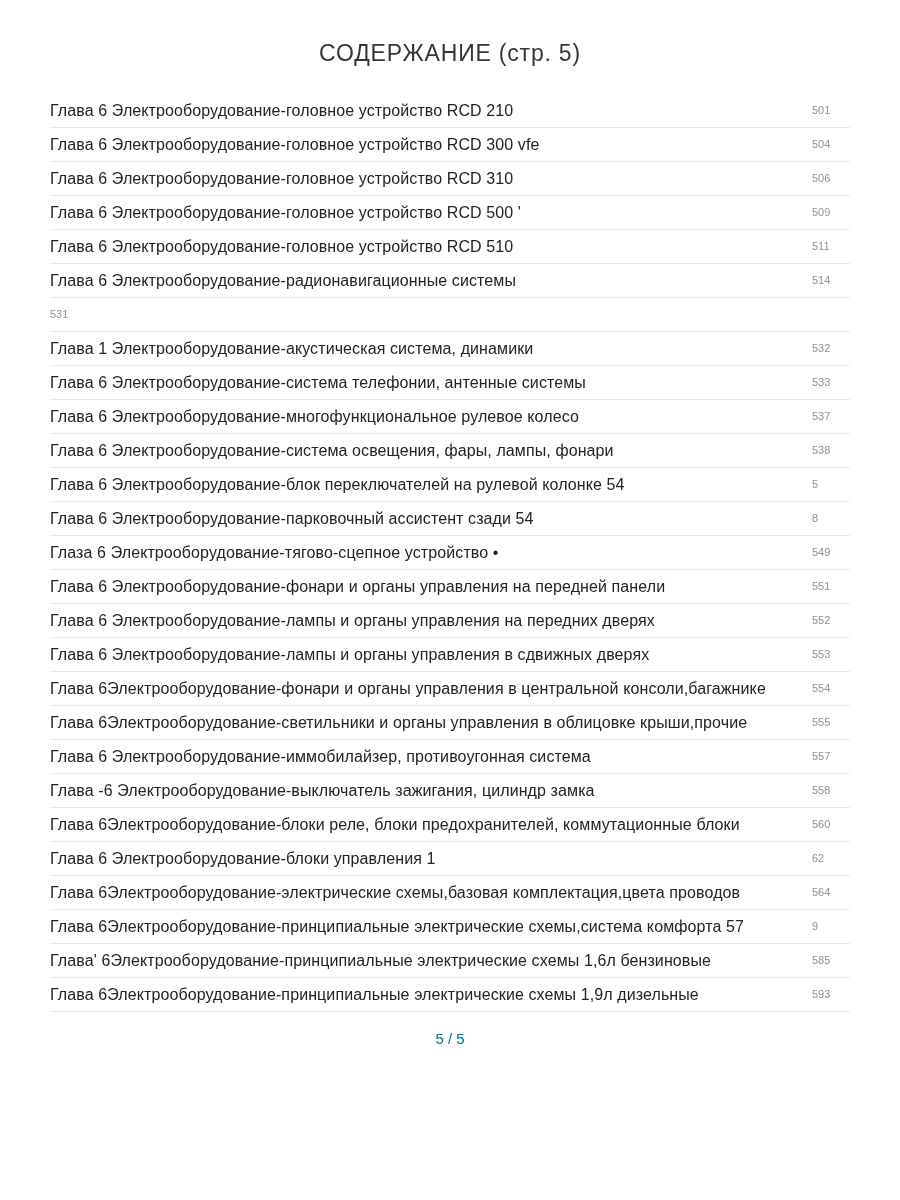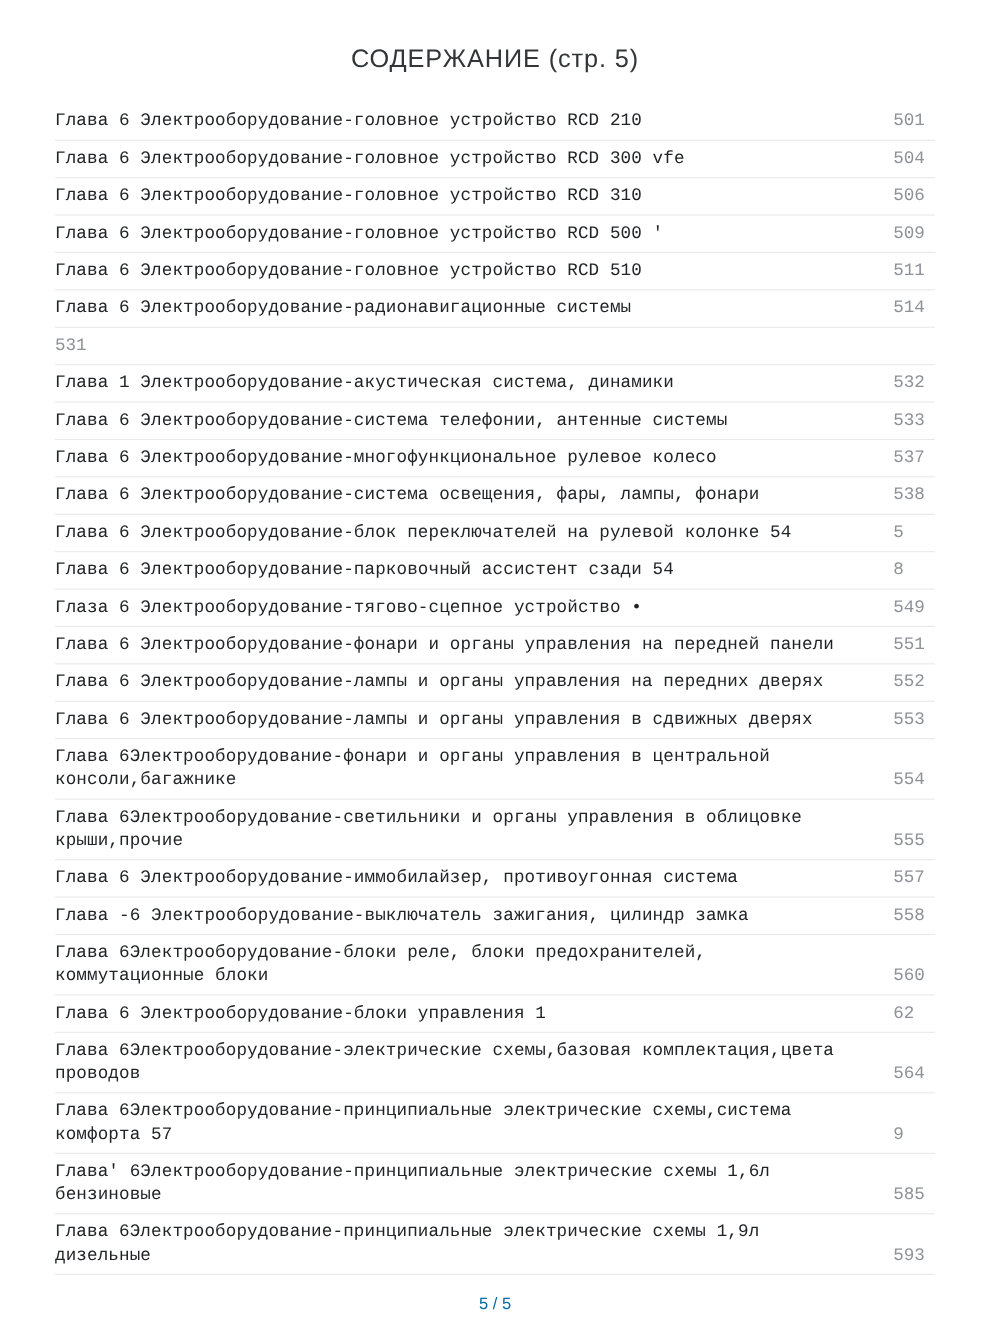--- a/index.html
+++ b/index.html
@@ -29,33 +29,32 @@
   .toc-list {
     margin-top: 27px;
     width: 100%;
   }
   .toc-row {
     display: flex;
     align-items: flex-end;
     gap: 28px;
     padding: 6px 0 6px 0;
     border-bottom: 1px solid #e8e9ea;
-    font-family: Liberation Mono, monospace;
   }
   .toc-row .label {
     flex: 1 1 auto;
     font-size: 16px;
     line-height: 21px;
     color: #212326;
     letter-spacing: 0.1px;
   }
   .toc-row .pagenum {
     flex: 0 0 38px;
     width: 38px;
-    font-size: 16px;
+    font-size: 11px;
     line-height: 21px;
     color: #8e9196;
     text-align: left;
   }
   .footer {
     margin-top: 18px;
     text-align: center;
     font-size: 15px;
     color: #0369a1;
   }

